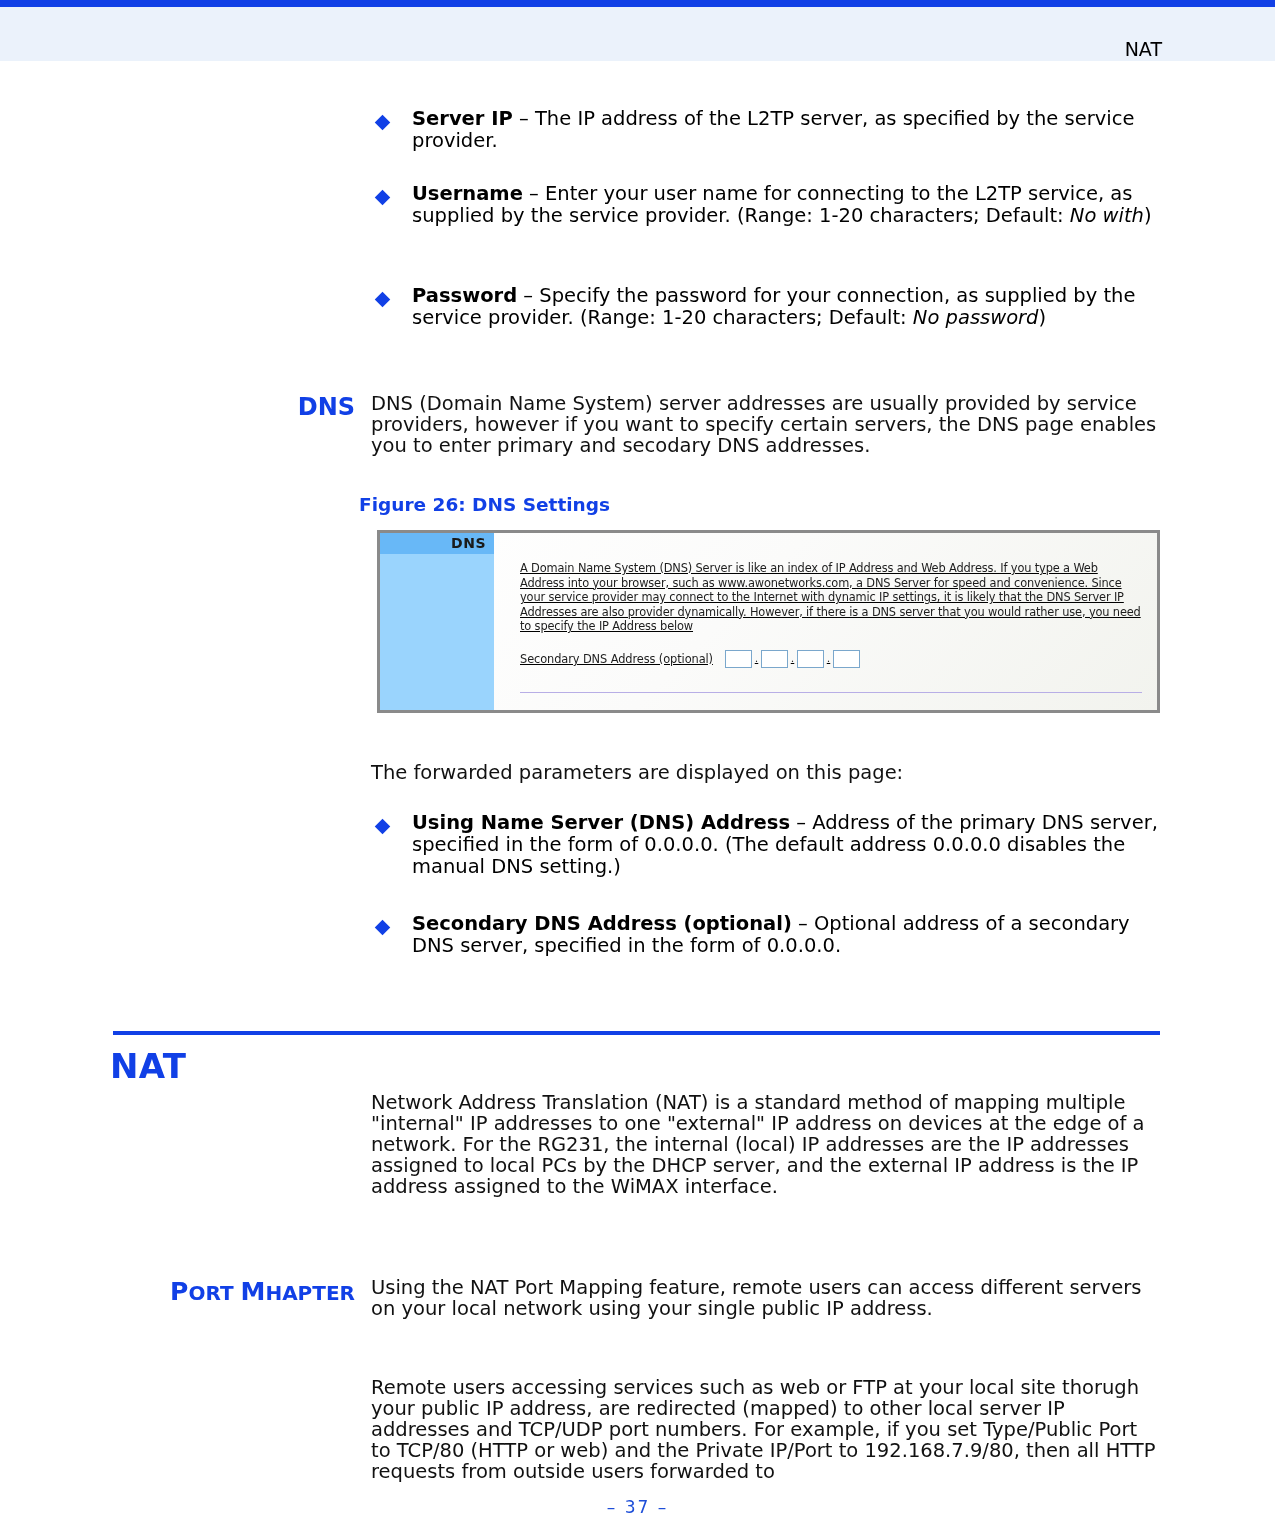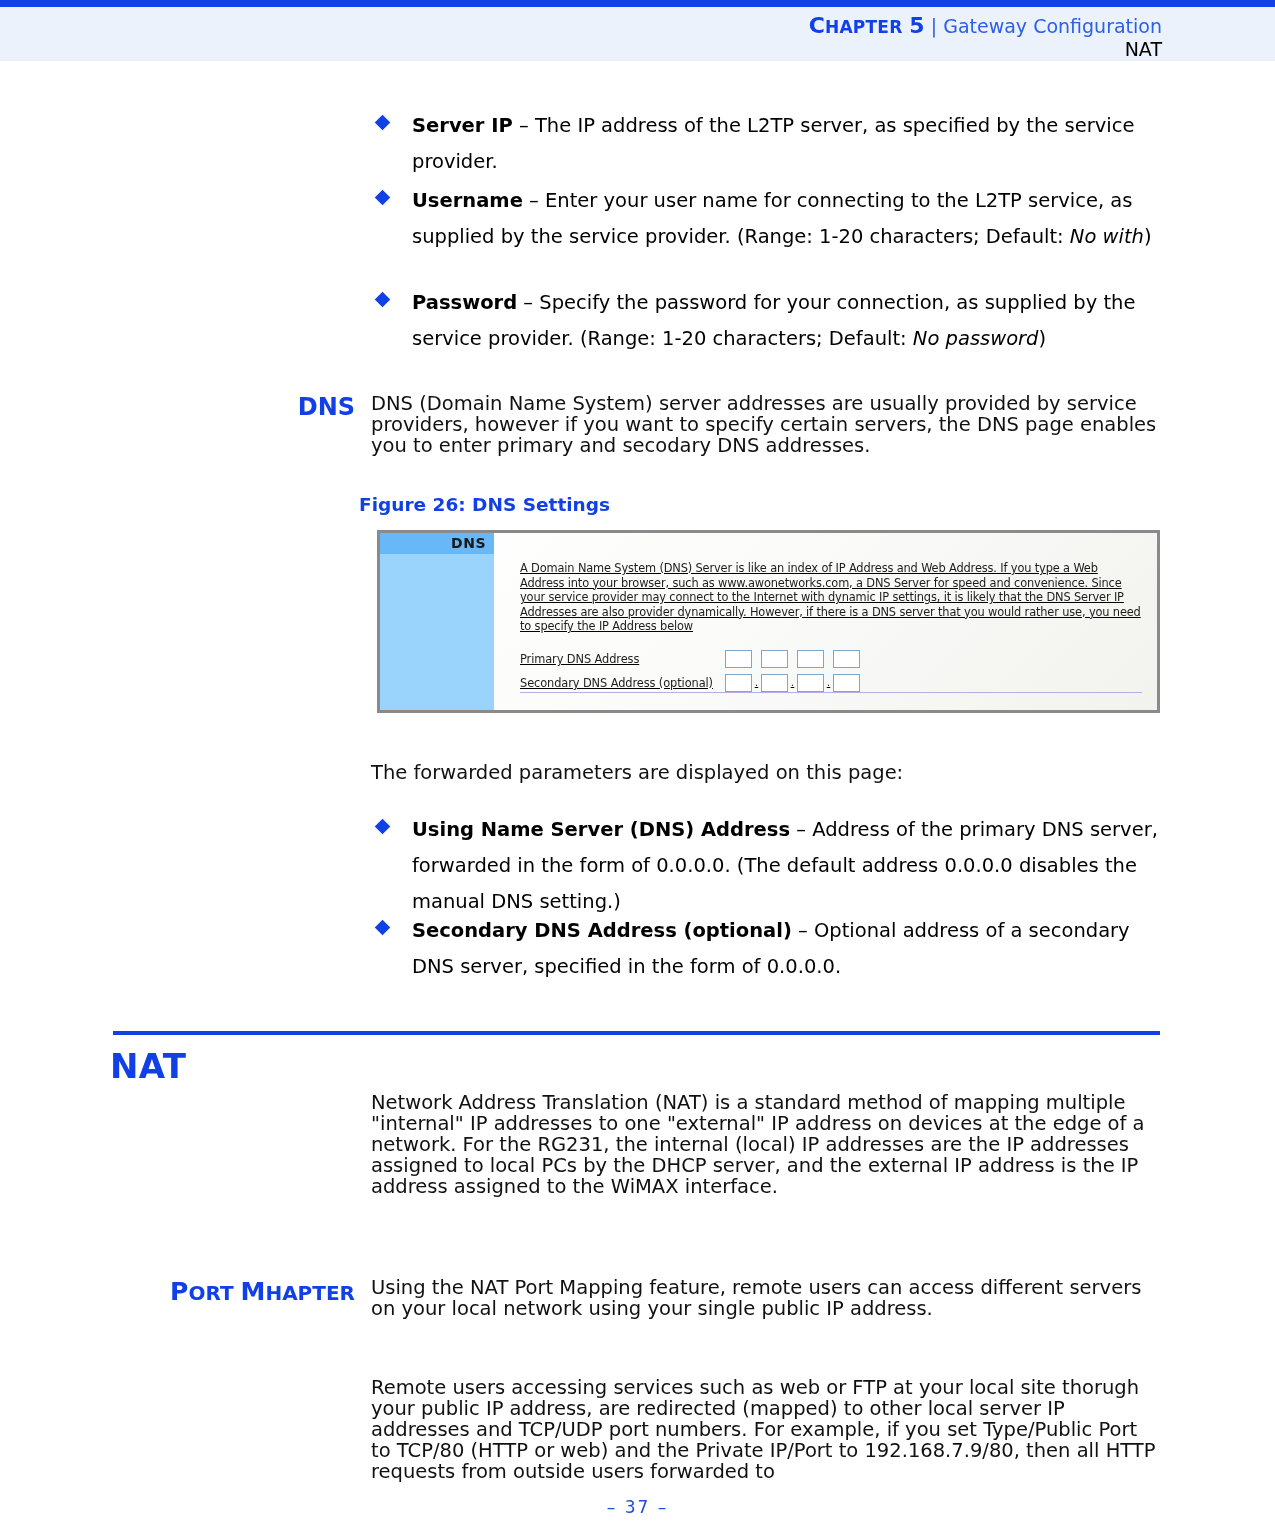--- a/index.html
+++ b/index.html
@@ -103,21 +103,21 @@
     top: 9px;
     width: 11px;
     height: 11px;
     background: #1140e6;
     transform: rotate(45deg);
   }
   .bullet-text {
     margin: 0;
     padding-left: 41px;
     font-size: 19.5px;
-    line-height: 36px;
+    line-height: 22px;
   }
   .bullet-text b { font-weight: bold; }
   .bullet-text i { font-style: italic; }
 
   
   .fig-caption {
     position: absolute;
     left: 359px;
     font-size: 18.5px;
     font-weight: bold;
@@ -239,23 +239,20 @@
     font-size: 17px;
     color: #1d4ed8;
     letter-spacing: 2px;
   }
 </style>
 </head>
 <body>
 
 <div class="top-rule"></div>
 <div class="header-band">
-  <div class="header-line1">
-    <span class="chapter-label"><span class="smallcap-first">C</span><span class="smallcap-rest">HAPTER</span> <span class="smallcap-first">5</span></span><span class="header-sep">|</span><span class="header-topic">Gateway Configuration</span>
-  </div>
   <div class="header-line2">NAT</div>
 </div>
 
 <div class="bullet-item" style="top:108px;">
   <span class="bullet-mark"></span>
   <p class="bullet-text"><b>Server IP</b><span> – </span><span>The IP address of the L2TP server, as specified by the service provider.</span></p>
 </div>
 
 <div class="bullet-item" style="top:183px;">
   <span class="bullet-mark"></span>
@@ -275,32 +272,20 @@
 
 <div class="fig-caption" style="top:494px;">Figure 26:  DNS Settings</div>
 
 <div class="figure-box" style="top:530px;">
   <div class="fig-nav">
     <div class="fig-nav-header">DNS</div>
   </div>
   <div class="fig-main">
     <p class="fig-blurb">A Domain Name System (DNS) Server is like an index of IP Address and Web Address. If you type a Web Address into your browser, such as www.awonetworks.com, a DNS Server for speed and convenience. Since your service provider may connect to the Internet with dynamic IP settings, it is likely that the DNS Server IP Addresses are also provider dynamically. However, if there is a DNS server that you would rather use, you need to specify the IP Address below</p>
     <div class="fig-form">
-      <div class="fig-row">
-        <div class="fig-row-label">Primary DNS Address</div>
-        <div class="octet-group">
-          <div class="octet"></div>
-          <div class="octet-gap"></div>
-          <div class="octet"></div>
-          <div class="octet-gap"></div>
-          <div class="octet"></div>
-          <div class="octet-gap"></div>
-          <div class="octet"></div>
-        </div>
-      </div>
       <div class="fig-row">
         <div class="fig-row-label">Secondary DNS Address (optional)</div>
         <div class="octet-group">
           <div class="octet"></div>
           <div class="octet-dot">.</div>
           <div class="octet"></div>
           <div class="octet-dot">.</div>
           <div class="octet"></div>
           <div class="octet-dot">.</div>
           <div class="octet"></div>
@@ -310,21 +295,21 @@
   </div>
   <div class="fig-hr"></div>
 </div>
 
 <div class="body-col" style="top:762px;">
   <p class="para">The forwarded parameters are displayed on this page:</p>
 </div>
 
 <div class="bullet-item" style="top:812px;">
   <span class="bullet-mark"></span>
-  <p class="bullet-text"><b>Using Name Server (DNS) Address</b><span> – </span><span>Address of the primary DNS server, forwarded in the form of 0.0.0.0. (The default address 0.0.0.0 disables the manual DNS setting.)</span></p>
+  <p class="bullet-text"><b>Using Name Server (DNS) Address</b><span> – </span><span>Address of the primary DNS server, specified in the form of 0.0.0.0. (The default address 0.0.0.0 disables the manual DNS setting.)</span></p>
 </div>
 
 <div class="bullet-item" style="top:913px;">
   <span class="bullet-mark"></span>
   <p class="bullet-text"><b>Secondary DNS Address (optional)</b><span> – </span><span>Optional address of a secondary DNS server, specified in the form of 0.0.0.0.</span></p>
 </div>
 
 <div class="section-rule" style="top:1031px;"></div>
 <div class="section-title" style="top:1046px;">NAT</div>
 

